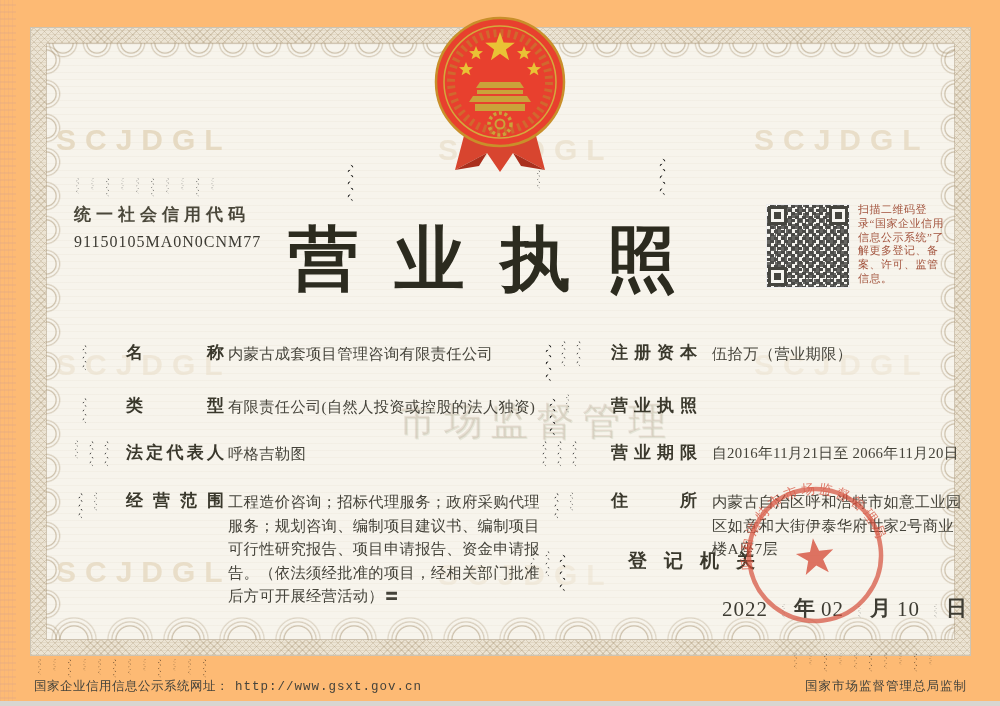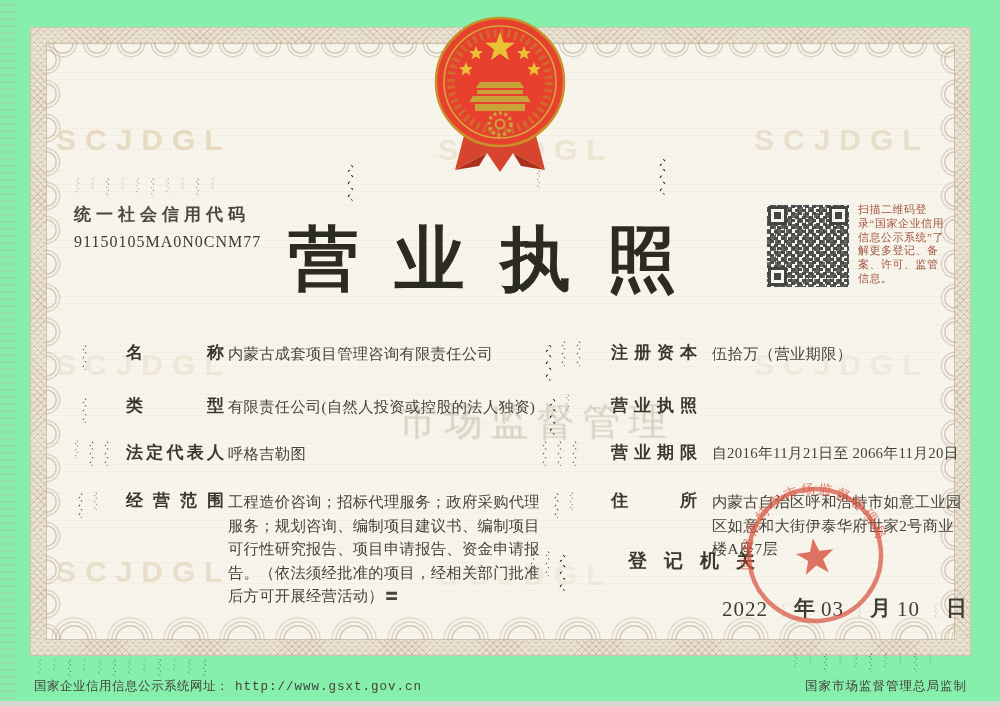--- a/index.html
+++ b/index.html
@@ -4,21 +4,21 @@
 <style>
   html,body{margin:0;padding:0;background:#e9e7e3;}
   *{box-sizing:border-box;}
   :root{
     --serif:"Liberation Serif","DejaVu Serif",serif;
     --sans:"Liberation Sans","DejaVu Sans",sans-serif;
     --mono:"Liberation Mono","DejaVu Sans Mono",monospace;
     --ink:#3d3b31;
     --tan:rgba(168,148,116,.55);
   }
-  .photo{position:relative;width:1000px;height:706px;background:#86efac;overflow:hidden;
+  .photo{position:relative;width:1000px;height:706px;background:#fdba74;overflow:hidden;
          font-family:var(--serif);color:var(--ink);}
   .scan-edge{position:absolute;left:0;top:0;width:16px;height:706px;opacity:.6;
     background:
       repeating-linear-gradient(0deg, rgba(205,155,145,.30) 0 2px, transparent 2px 7px),
       repeating-linear-gradient(90deg, rgba(205,155,145,.25) 0 1px, transparent 1px 4px);}
   .photo-bottom-edge{position:absolute;left:0;bottom:0;width:100%;height:5px;background:#d8d6d1;}
 
   
   .cert{position:absolute;left:30px;top:27px;width:941px;height:629px;
     border:1px solid #cdc4b3;padding:15px;
@@ -301,21 +301,21 @@
           </svg>
         </div>
       <div class="registrar">登记机关</div>
 
       <div class="daterow">
         <span class="num">2022</span>
         <svg class="mg">
             <use href="#mg"></use>
           </svg>
         <span class="unit">年</span>
-        <span class="num">03</span>
+        <span class="num">02</span>
         <svg class="mg">
             <use href="#mg"></use>
           </svg>
         <span class="unit">月</span>
         <span class="num">10</span>
         <svg class="mg">
             <use href="#mg"></use>
           </svg>
         <span class="unit">日</span>
       </div>

